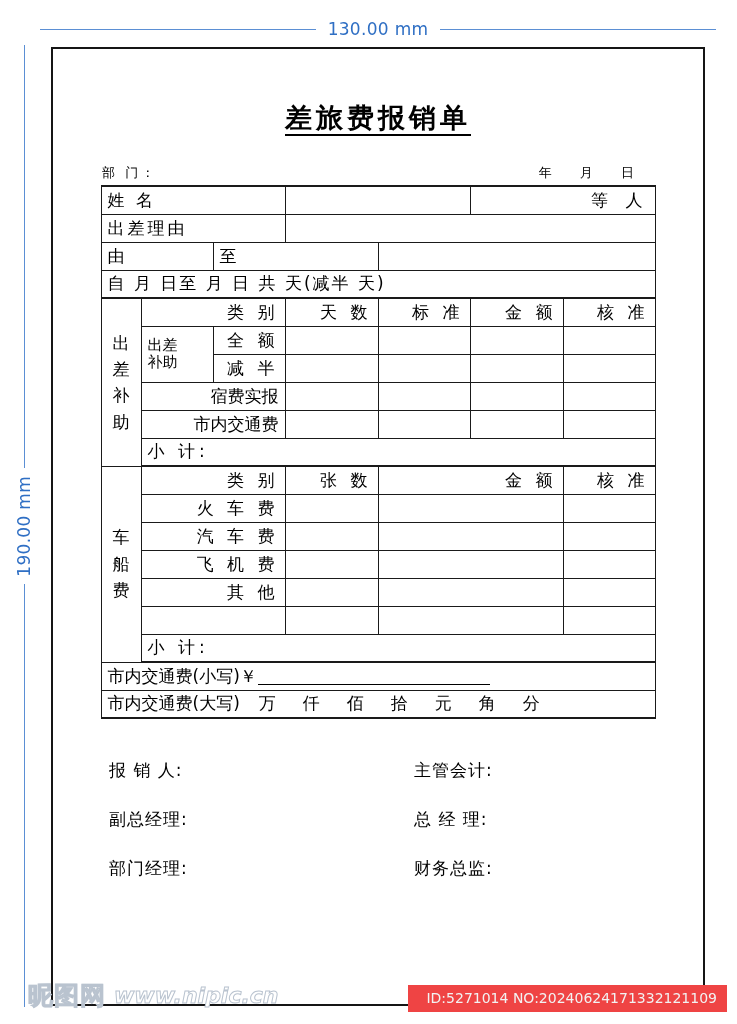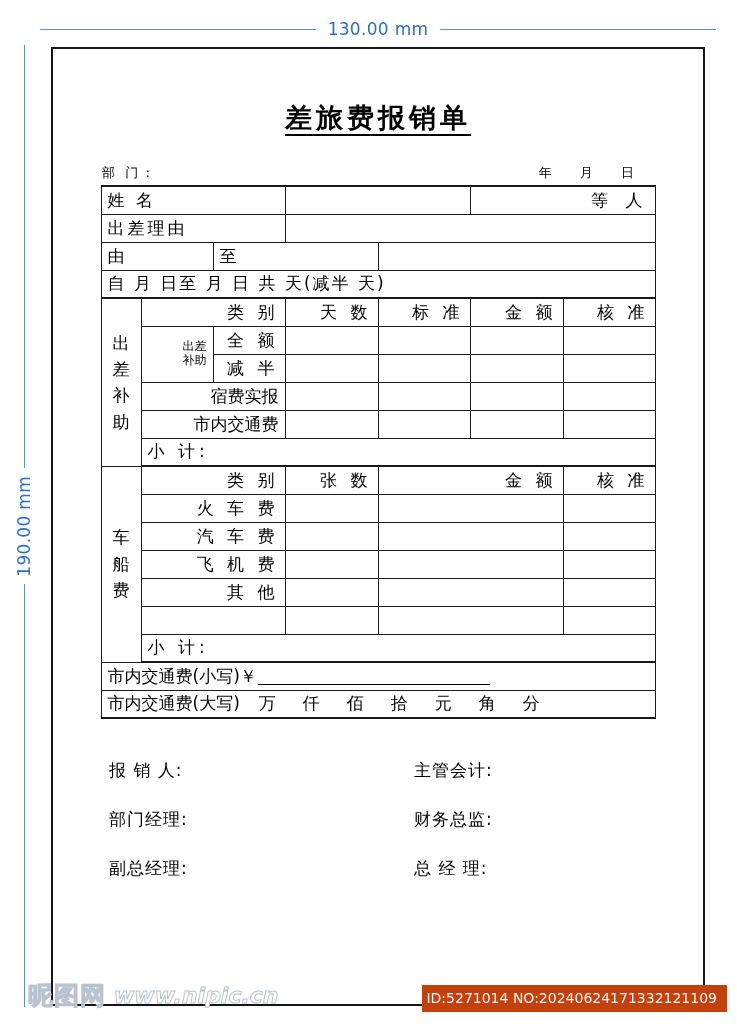--- a/index.html
+++ b/index.html
@@ -139,23 +139,23 @@
     letter-spacing: 0;
     line-height: 1.55;
     font-size: 17px;
     padding: 2px 0;
   }
   .vert-label span {
     display: block;
   }
 
   .stack-cell {
-    text-align: right;
+    text-align: left;
     line-height: 1.15;
-    font-size: 12px;
+    font-size: 15px;
     padding: 0;
   }
   .stack-cell span { display: block; }
 
   .row-tall td { height: 33px; }
   .row-mid td { height: 31px; }
 
   .amount-line {
     display: inline-block;
     border-bottom: 1px solid #000;
@@ -217,24 +217,24 @@
     font-weight: bold;
     color: #ffffff;
     -webkit-text-stroke: 1px #b9c3cf;
     letter-spacing: 0px;
     font-family: "DejaVu Sans", "Liberation Sans", sans-serif;
   }
   .wm-id {
     position: absolute;
     right: 10px;
     bottom: 12px;
-    background: #c2410c;
+    background: #ef4444;
     color: #f2f2f2;
     font-size: 14px;
-    padding: 5px 10px 6px 4px;
+    padding: 5px 10px 6px 18px;
     white-space: nowrap;
     font-family: "DejaVu Sans", "Liberation Sans", sans-serif;
     margin-left: 16px;
   }
 </style>
 </head>
 <body>
 
 <div class="dim-top">
   <div class="rule"></div>
@@ -414,26 +414,26 @@
 
     </tbody>
   </table>
 
   <div class="signatures">
     <div class="sig-row">
       <div class="sig-cell">报  销  人:</div>
       <div class="sig-cell right">主管会计:</div>
     </div>
     <div class="sig-row">
+      <div class="sig-cell">副总经理:</div>
+      <div class="sig-cell right">总  经  理:</div>
+    </div>
+    <div class="sig-row">
       <div class="sig-cell">部门经理:</div>
       <div class="sig-cell right">财务总监:</div>
-    </div>
-    <div class="sig-row">
-      <div class="sig-cell">副总经理:</div>
-      <div class="sig-cell right">总  经  理:</div>
     </div>
   </div>
 
 </div>
 
 <div class="wm-logo">
   <div class="wm-cn">昵图网</div>
   <div class="wm-url">www.nipic.cn</div>
 </div>
 

